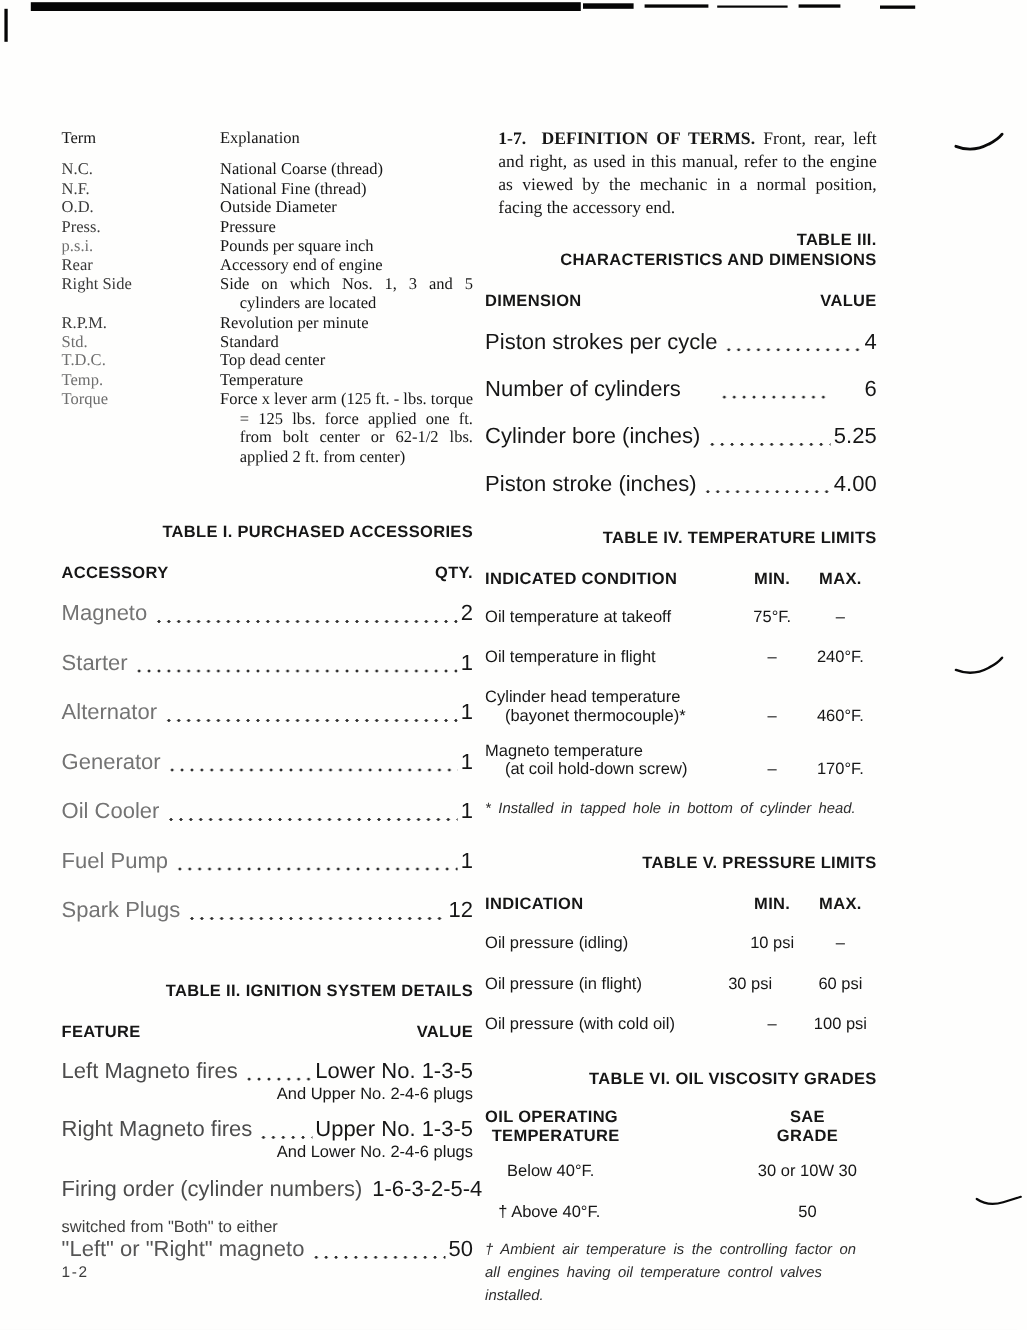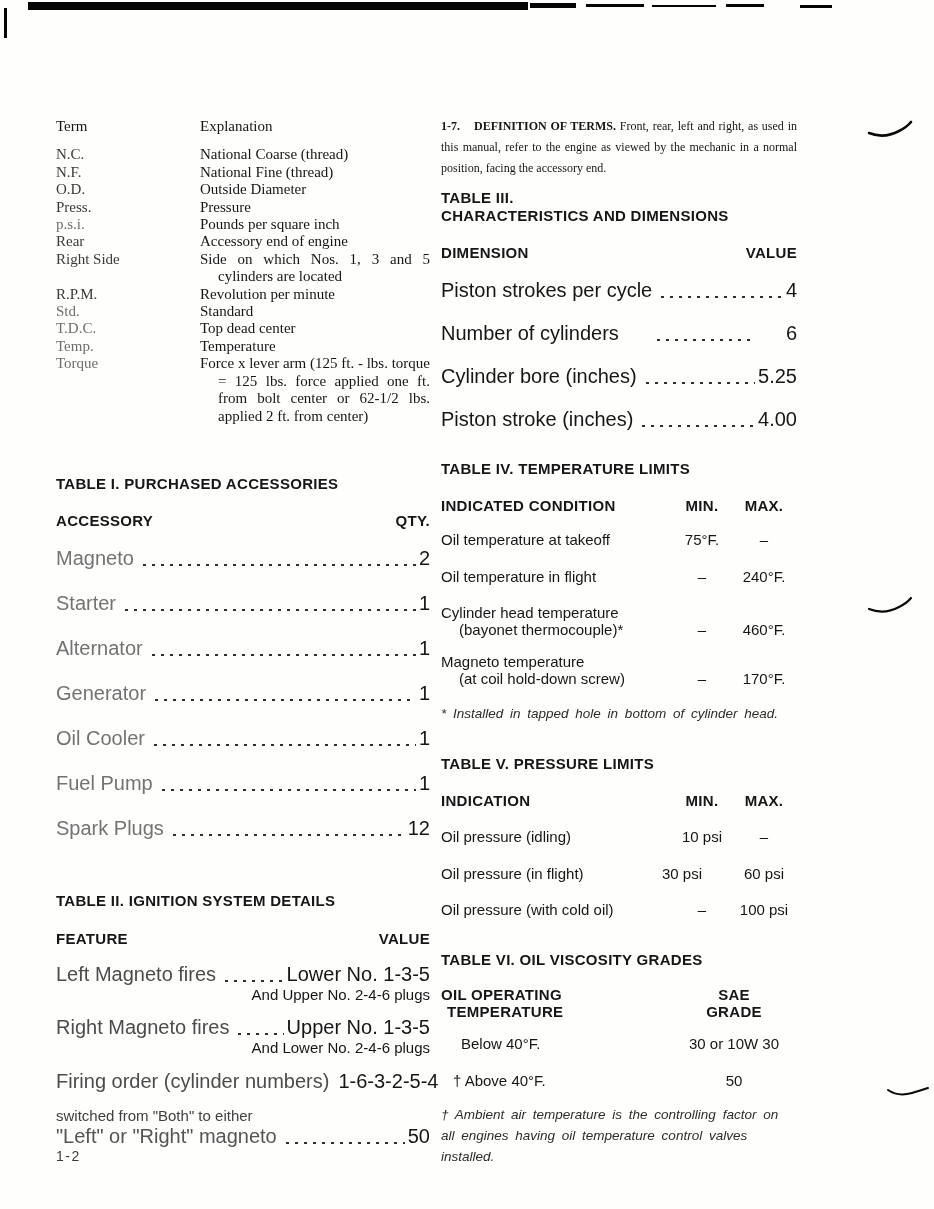--- a/index.html
+++ b/index.html
@@ -18,27 +18,27 @@
   .col-right { position:absolute; left:441px; top:116px; width:356px; }
   
   .terms { font-size:15px; line-height:17.4px; }
   .terms-header { display:flex; margin-bottom:11px; }
   .terms-header .th1 { width:144px; }
   .term-row { display:flex; }
   .term-col { width:144px; color:#3a3a3a; }
   .term-col.faded { color:#6e6e6e; }
   .expl-col { flex:1; text-align:justify; padding-left:18px; text-indent:-18px; }
   
-  .para { font-size:12px; line-height:21px; text-align:justify; }
+  .para { font-size:16px; line-height:21px; text-align:justify;margin-left:12px; }
   .para .b { font-weight:bold; }
   .para .gap { display:inline-block; width:14px; }
   
   .tbl-title {
     font-family:"Liberation Sans", sans-serif; font-weight:bold;
-    font-size:15px; letter-spacing:.3px; text-align:left; line-height:18px;
+    font-size:15px; letter-spacing:.3px; text-align:right; line-height:18px;
   }
   
   .sans { font-family:"Liberation Sans", sans-serif; }
   .hdr-row { display:flex; justify-content:space-between; font-weight:bold; font-size:15px; letter-spacing:.3px; }
   
   .dotrow { display:flex; align-items:flex-end; font-size:20px; }
   .dotrow .lbl { white-space:nowrap; }
   .dotrow .faded { color:#737373; }
   .leader { flex:1; height:4px; margin:0 3px 3px 6px;
     background-image:radial-gradient(circle, #2d2d2d 1.3px, transparent 1.5px);

